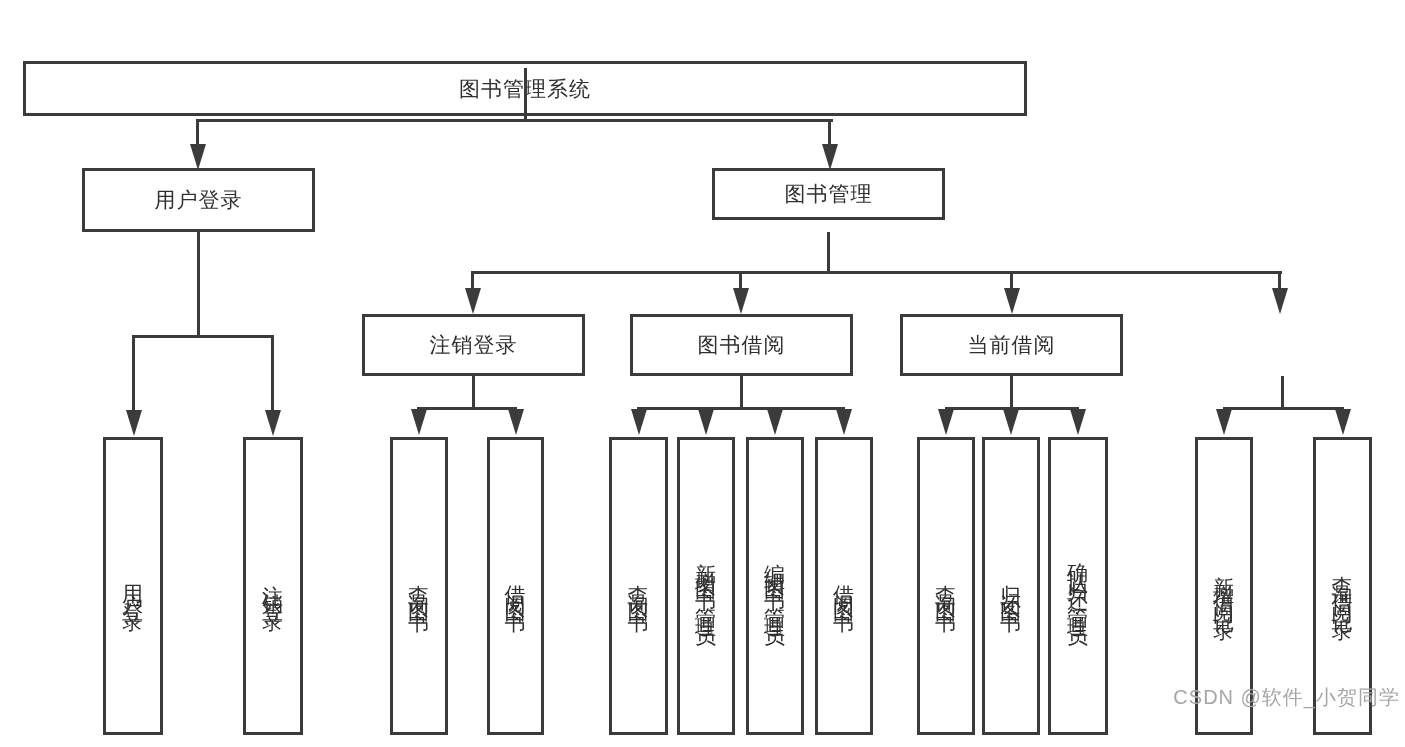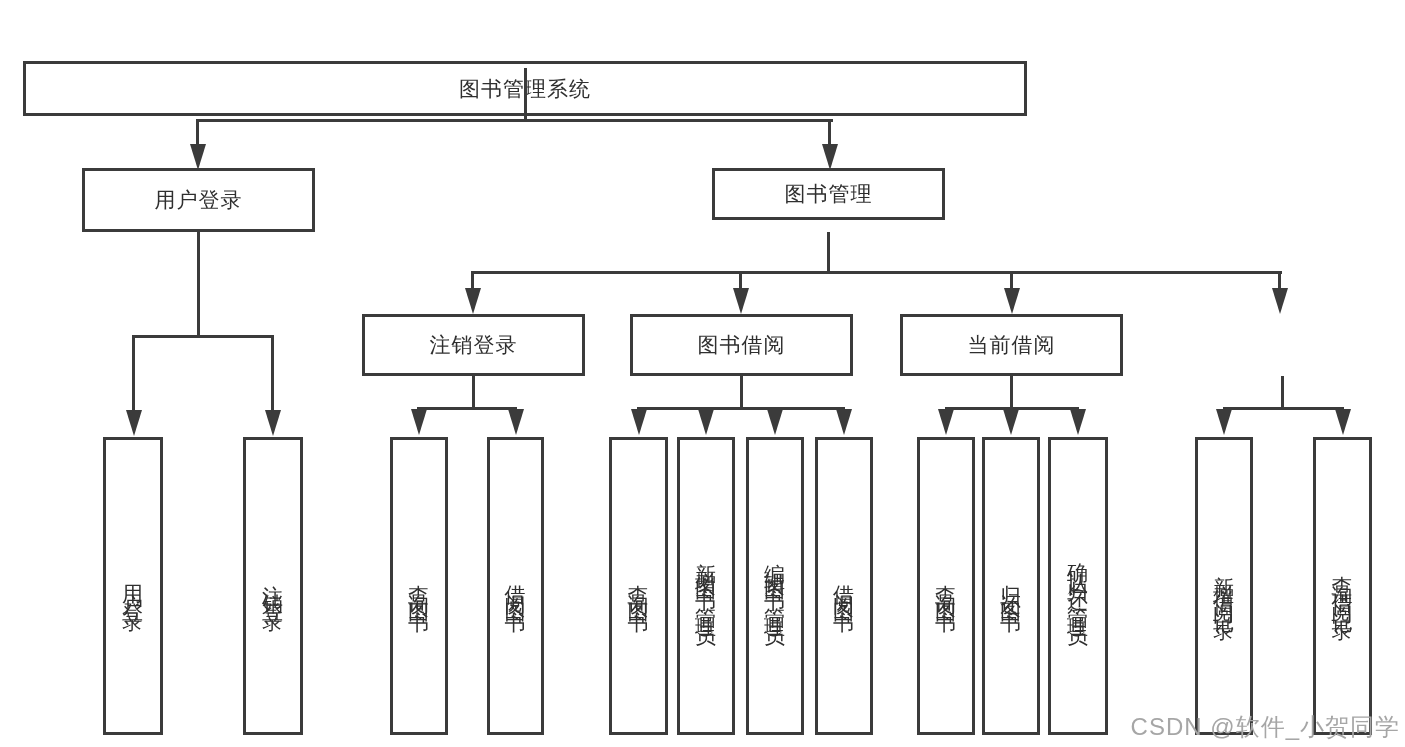--- a/index.html
+++ b/index.html
@@ -45,22 +45,22 @@
     position: absolute;
     width: 0;
     height: 0;
     border-left: 8px solid transparent;
     border-right: 8px solid transparent;
     border-top: 26px solid #3b3b3b;
   }
   .watermark {
     position: absolute;
     right: 5px;
-    top: 711px;
-    font-size: 24px;
+    top: 684px;
+    font-size: 20px;
     color: #a6a6a6;
     letter-spacing: 1px;
     white-space: nowrap;
   }
 </style>
 </head>
 <body>
 
 <div class="canvas">
 

